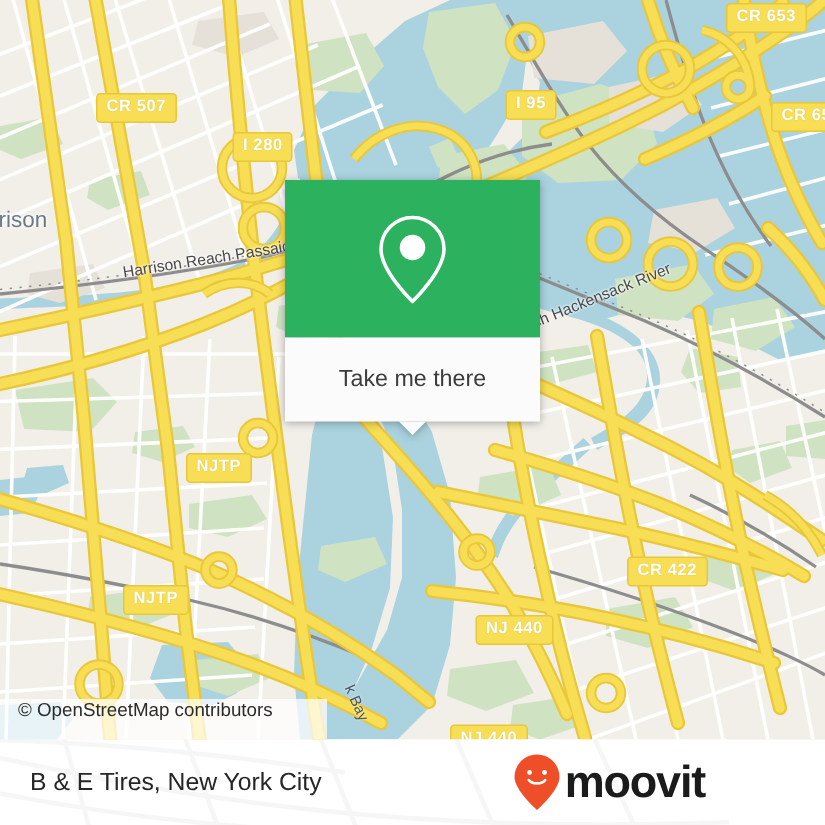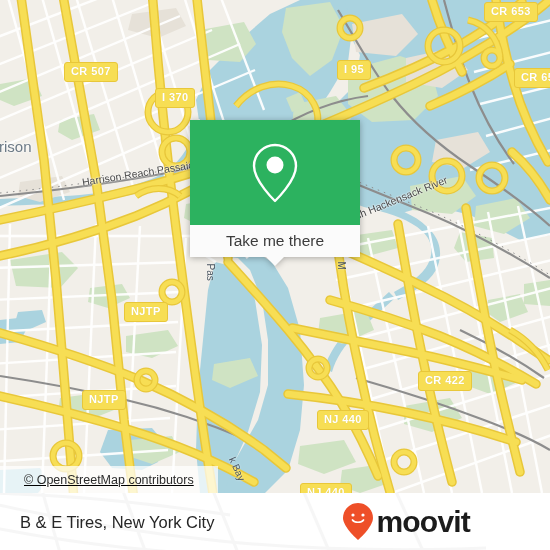--- a/index.html
+++ b/index.html
@@ -93,21 +93,21 @@
   }
   #card-top {
     height: 105px;
     background: #2cb25f;
     display: flex;
     align-items: center;
     justify-content: center;
   }
   #card-bottom {
     position: relative;
-    height: 32px;
+    height: 56px;
     background: #fbfbfb;
     display: flex;
     align-items: center;
     justify-content: center;
     text-align: center;
   }
   #card-bottom-label {
     color: #3c3c3c;
     font-size: 15.5px;
     font-family: "Liberation Sans", sans-serif;
@@ -125,25 +125,24 @@
 
   
   #attribution {
     position: absolute;
     left: 0;
     top: 466px;
     height: 27px;
     width: 218px;
     background: rgba(255,255,255,0.72);
     display: flex;
-    align-items: center;
-    padding-left: 24px;
+    align-items: flex-start;
+    padding-left: 12px;
     box-sizing: border-box;
     z-index: 30;
-    text-decoration: underline;
   }
   #attribution span {
     font-size: 12.5px;
     color: #2b2b2b;
     font-family: "Liberation Sans", sans-serif;
   }
 
   
   #footer {
     position: absolute;
@@ -442,21 +441,21 @@
         </g>
 
         <g stroke="#9a9a9a" stroke-width="2" fill="none">
           <path d="M200,172 L240,160"></path>
           <path d="M316,178 L350,196"></path>
         </g>
       </g>
     </svg>
 
     <div class="shield" style="left:39px;  top:62px;margin-left:25px;">CR 507</div>
-    <div class="shield" style="left:155px; top:88px;">I 370</div>
+    <div class="shield" style="left:155px; top:88px;">I 280</div>
     <div class="shield" style="left:337px; top:60px;text-align:center;">I 95</div>
     <div class="shield" style="left:484px; top:2px;">CR 653</div>
     <div class="shield" style="left:514px; top:68px;">CR 653</div>
     <div class="shield" style="left:124px; top:302px;">NJTP</div>
     <div class="shield" style="left:82px;  top:390px;">NJTP</div>
     <div class="shield" style="left:418px; top:371px;">CR 422</div>
     <div class="shield" style="left:317px; top:410px;">NJ 440</div>
     <div class="shield" style="left:300px; top:483px;">NJ 440</div>
 
     <div class="city-small" style="left:-6px; top:138px;">rrison</div>

